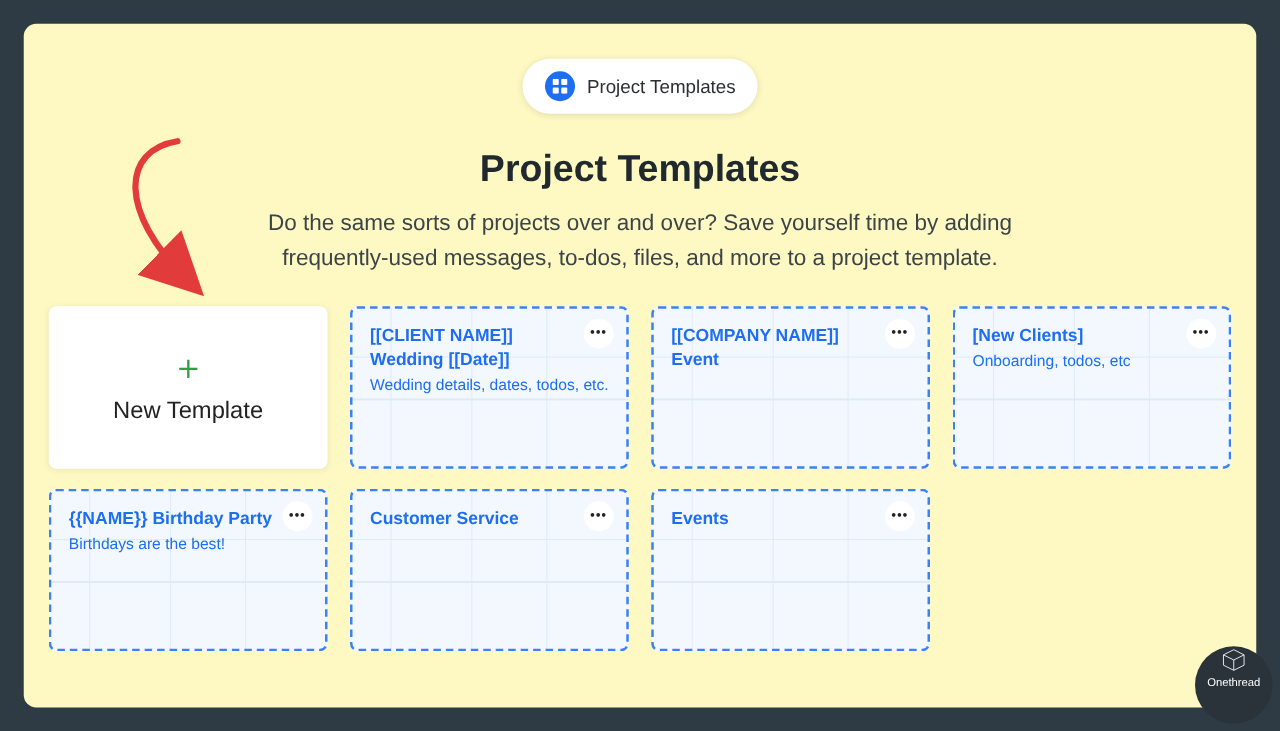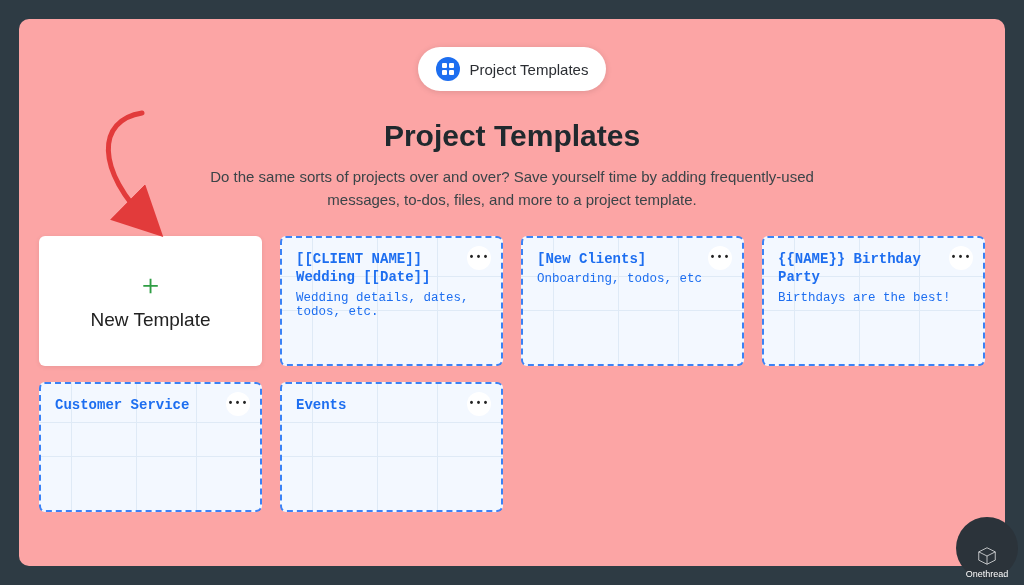--- a/index.html
+++ b/index.html
@@ -4,21 +4,21 @@
 <style>
   * { box-sizing: border-box; margin: 0; padding: 0; }
   html, body { width: 1024px; height: 585px; overflow: hidden; }
   body {
     background: #2e3b44;
     font-family: -apple-system, BlinkMacSystemFont, "Segoe UI", Helvetica, Arial, sans-serif;
     position: relative;
   }
 
   .panel {
-    background: #fca5a5;
+    background: #fef9c3;
     border-radius: 10px;
     position: absolute;
     left: 19px; top: 19px; right: 19px; bottom: 19px;
     padding: 24px 20px 0 20px;
     overflow: hidden;
   }
 
   
   .tabs {
     display: flex;
@@ -51,21 +51,21 @@
 
   .page-title {
     text-align: center;
     font-size: 30px;
     font-weight: 700;
     color: #20292e;
     margin-top: 28px;
   }
   .page-subtitle {
     text-align: center;
-    font-size: 15px;
+    font-size: 18px;
     color: #3b4448;
     line-height: 1.55;
     margin: 12px auto 0;
     max-width: 620px;
   }
 
   
   .grid {
     margin-top: 24px;
     display: grid;
@@ -101,21 +101,20 @@
     color: #222;
   }
 
   .card {
     border: 2px dashed #3b82f6;
     cursor: pointer;
     background:
       linear-gradient(to right, transparent, transparent 30px, #dfeaf6 30px, #dfeaf6 31px, transparent 31px, transparent 95px, #dfeaf6 95px, #dfeaf6 96px, transparent 96px, transparent 155px, #dfeaf6 155px, #dfeaf6 156px, transparent 156px),
       linear-gradient(to bottom, transparent, transparent 38px, #dfeaf6 38px, #dfeaf6 39px, transparent 39px, transparent 72px, #dfeaf6 72px, #dfeaf6 73px, transparent 73px),
       #f3f8ff;
-    font-family: Liberation Mono, monospace;
   }
   .card-title {
     color: #1d6ef0;
     font-weight: 700;
     font-size: 14px;
     line-height: 1.35;
     padding-right: 28px;
   }
   .card-sub {
     color: #1d6ef0;
@@ -146,21 +145,21 @@
   }
 
   .brand-badge {
     position: absolute;
     right: 6px; bottom: 6px;
     width: 62px; height: 62px;
     border-radius: 50%;
     background: #2b333a;
     color: #fff;
     font-size: 9px;
-    display:flex; flex-direction: column; align-items:center; justify-content:flex-end;
+    display:flex; flex-direction: column; align-items:center; justify-content:flex-start;
     gap: 2px;
   }
   .brand-badge svg { display:block; }
 </style>
 </head>
 <body>
 
 <div class="panel">
 
   <div class="tabs">
@@ -187,20 +186,25 @@
       <span class="label">New Template</span>
     </div>
 
     <div class="card">
       <div class="card-menu"></div>
       <div class="card-title">[[CLIENT NAME]] Wedding [[Date]]</div>
       <div class="card-sub">Wedding details, dates, todos, etc.</div>
     </div>
     <div class="card">
       <div class="card-menu"></div>
+      <div class="card-title">[[COMPANY NAME]] Event</div>
+      <div class="card-sub"></div>
+    </div>
+    <div class="card">
+      <div class="card-menu"></div>
       <div class="card-title">[New Clients]</div>
       <div class="card-sub">Onboarding, todos, etc</div>
     </div>
 
     <div class="card">
       <div class="card-menu"></div>
       <div class="card-title">{{NAME}} Birthday Party</div>
       <div class="card-sub">Birthdays are the best!</div>
     </div>
     <div class="card">

